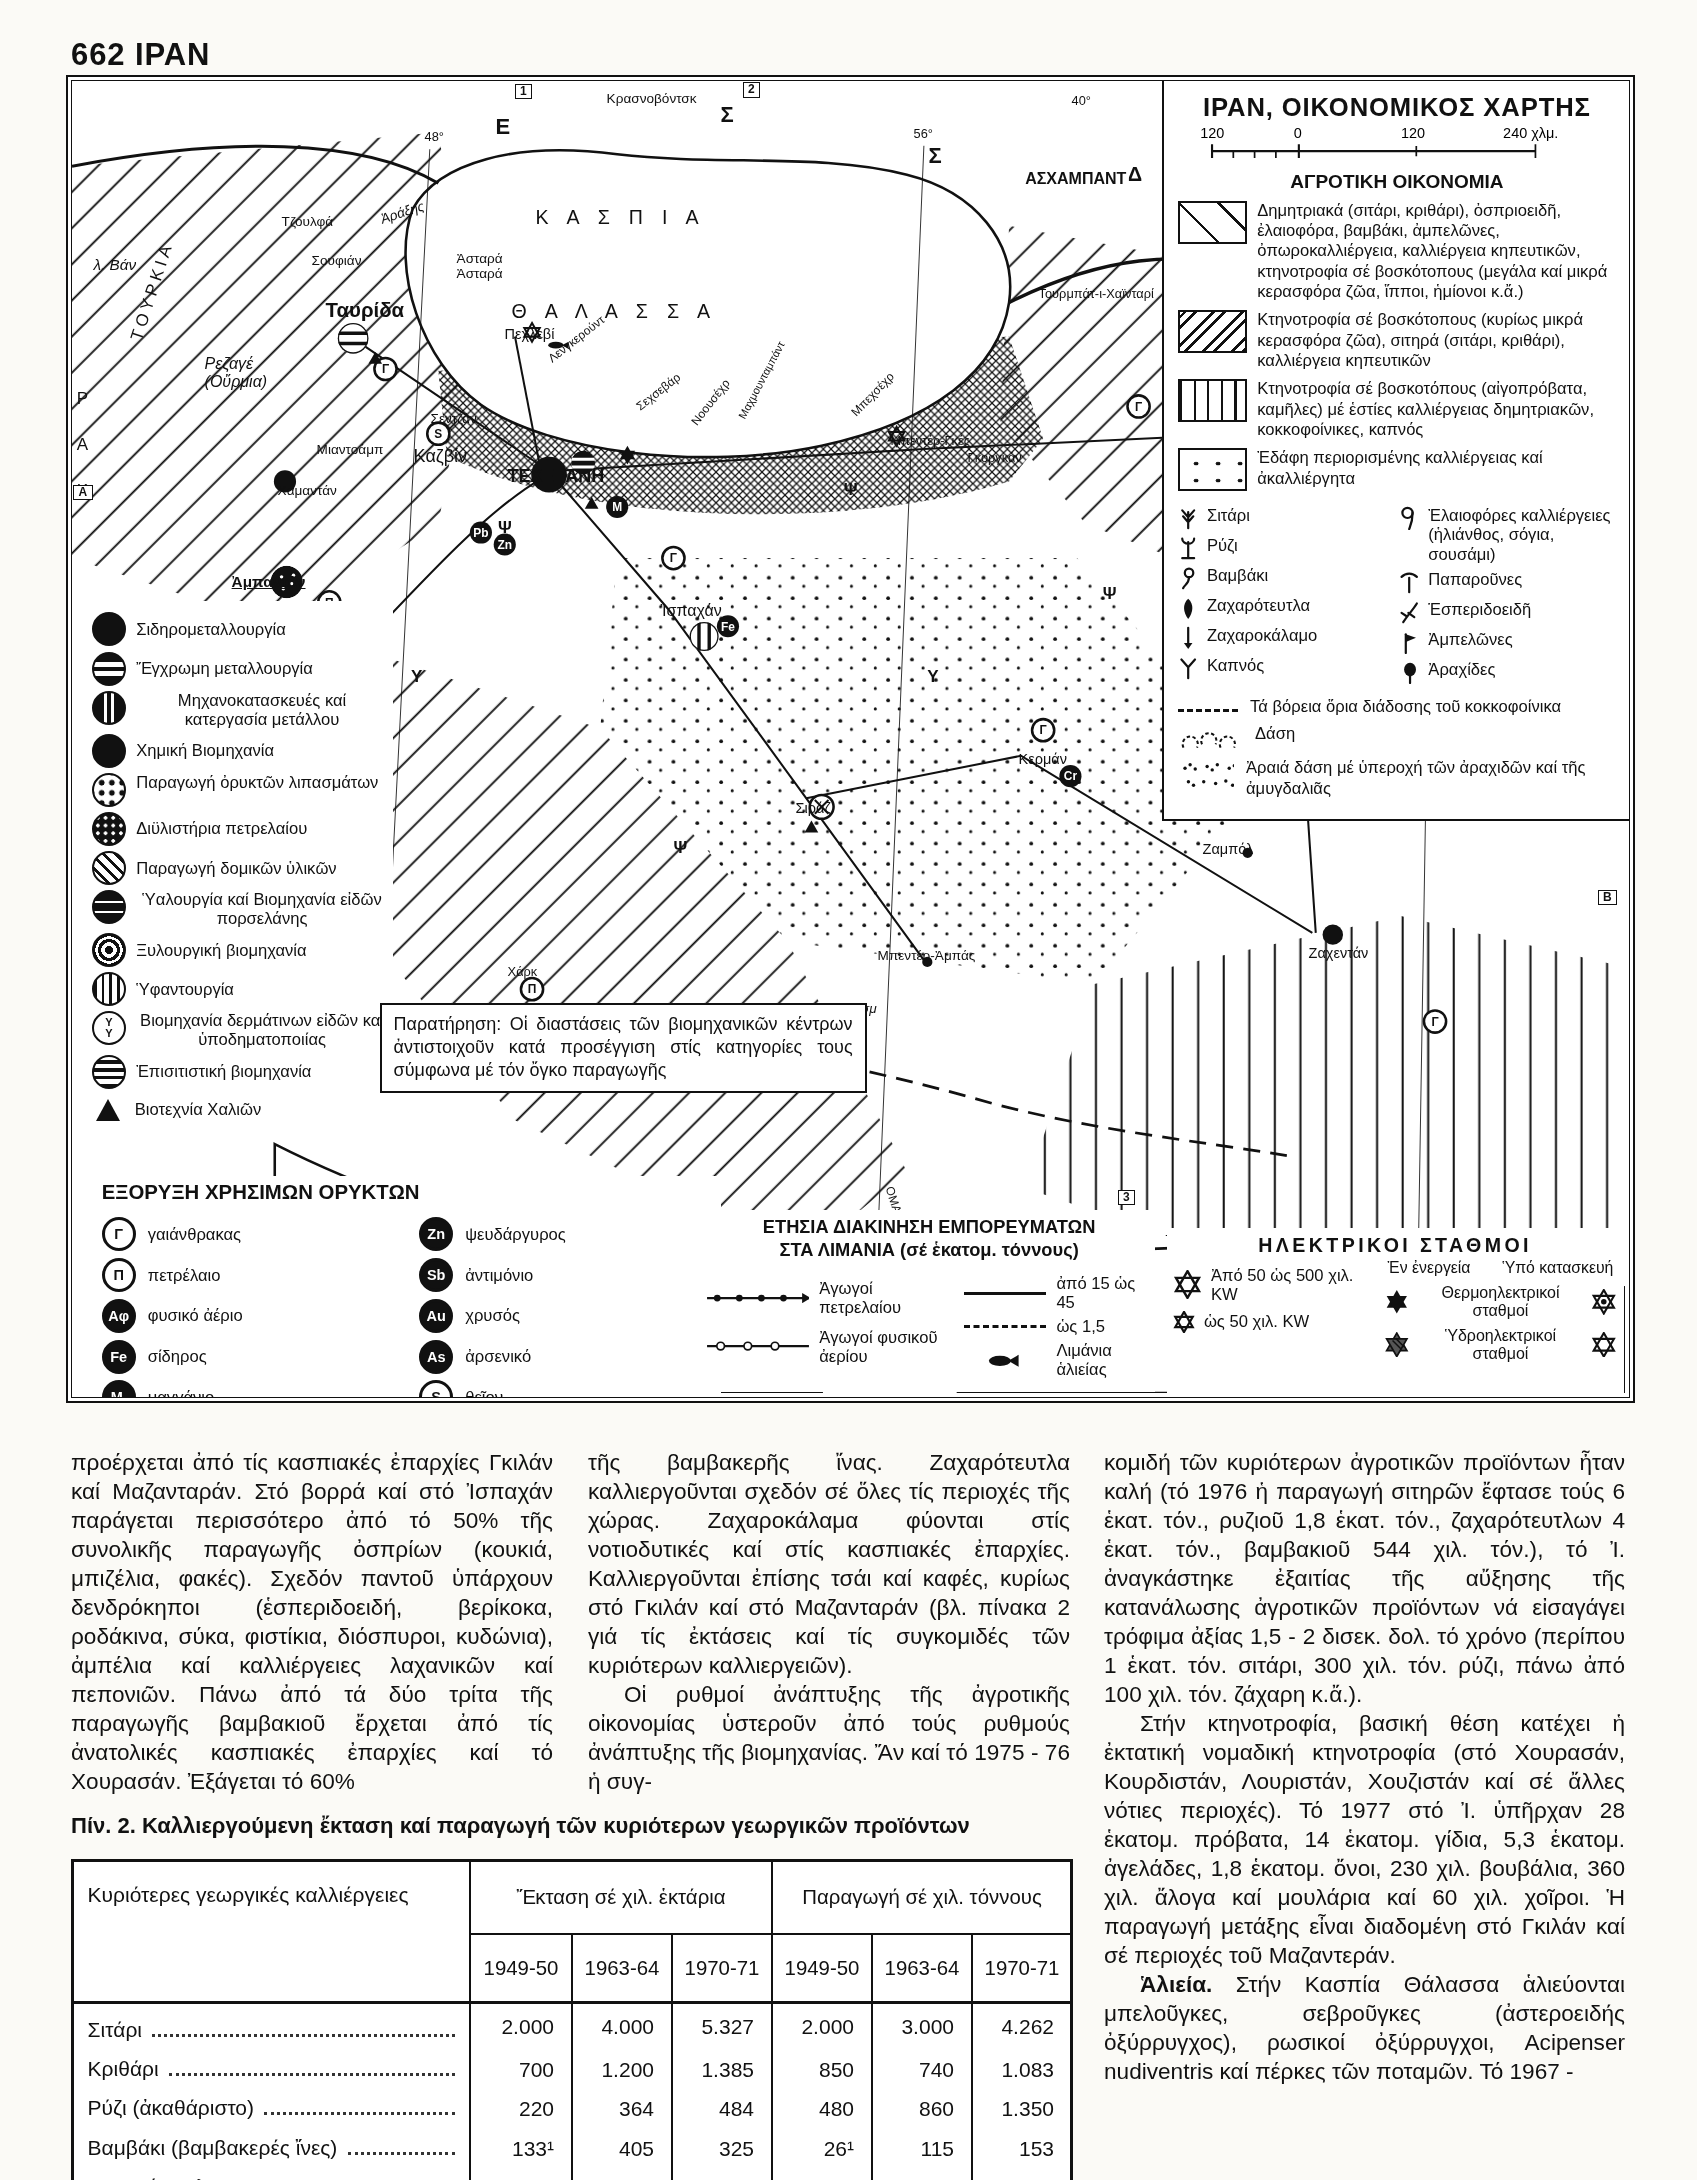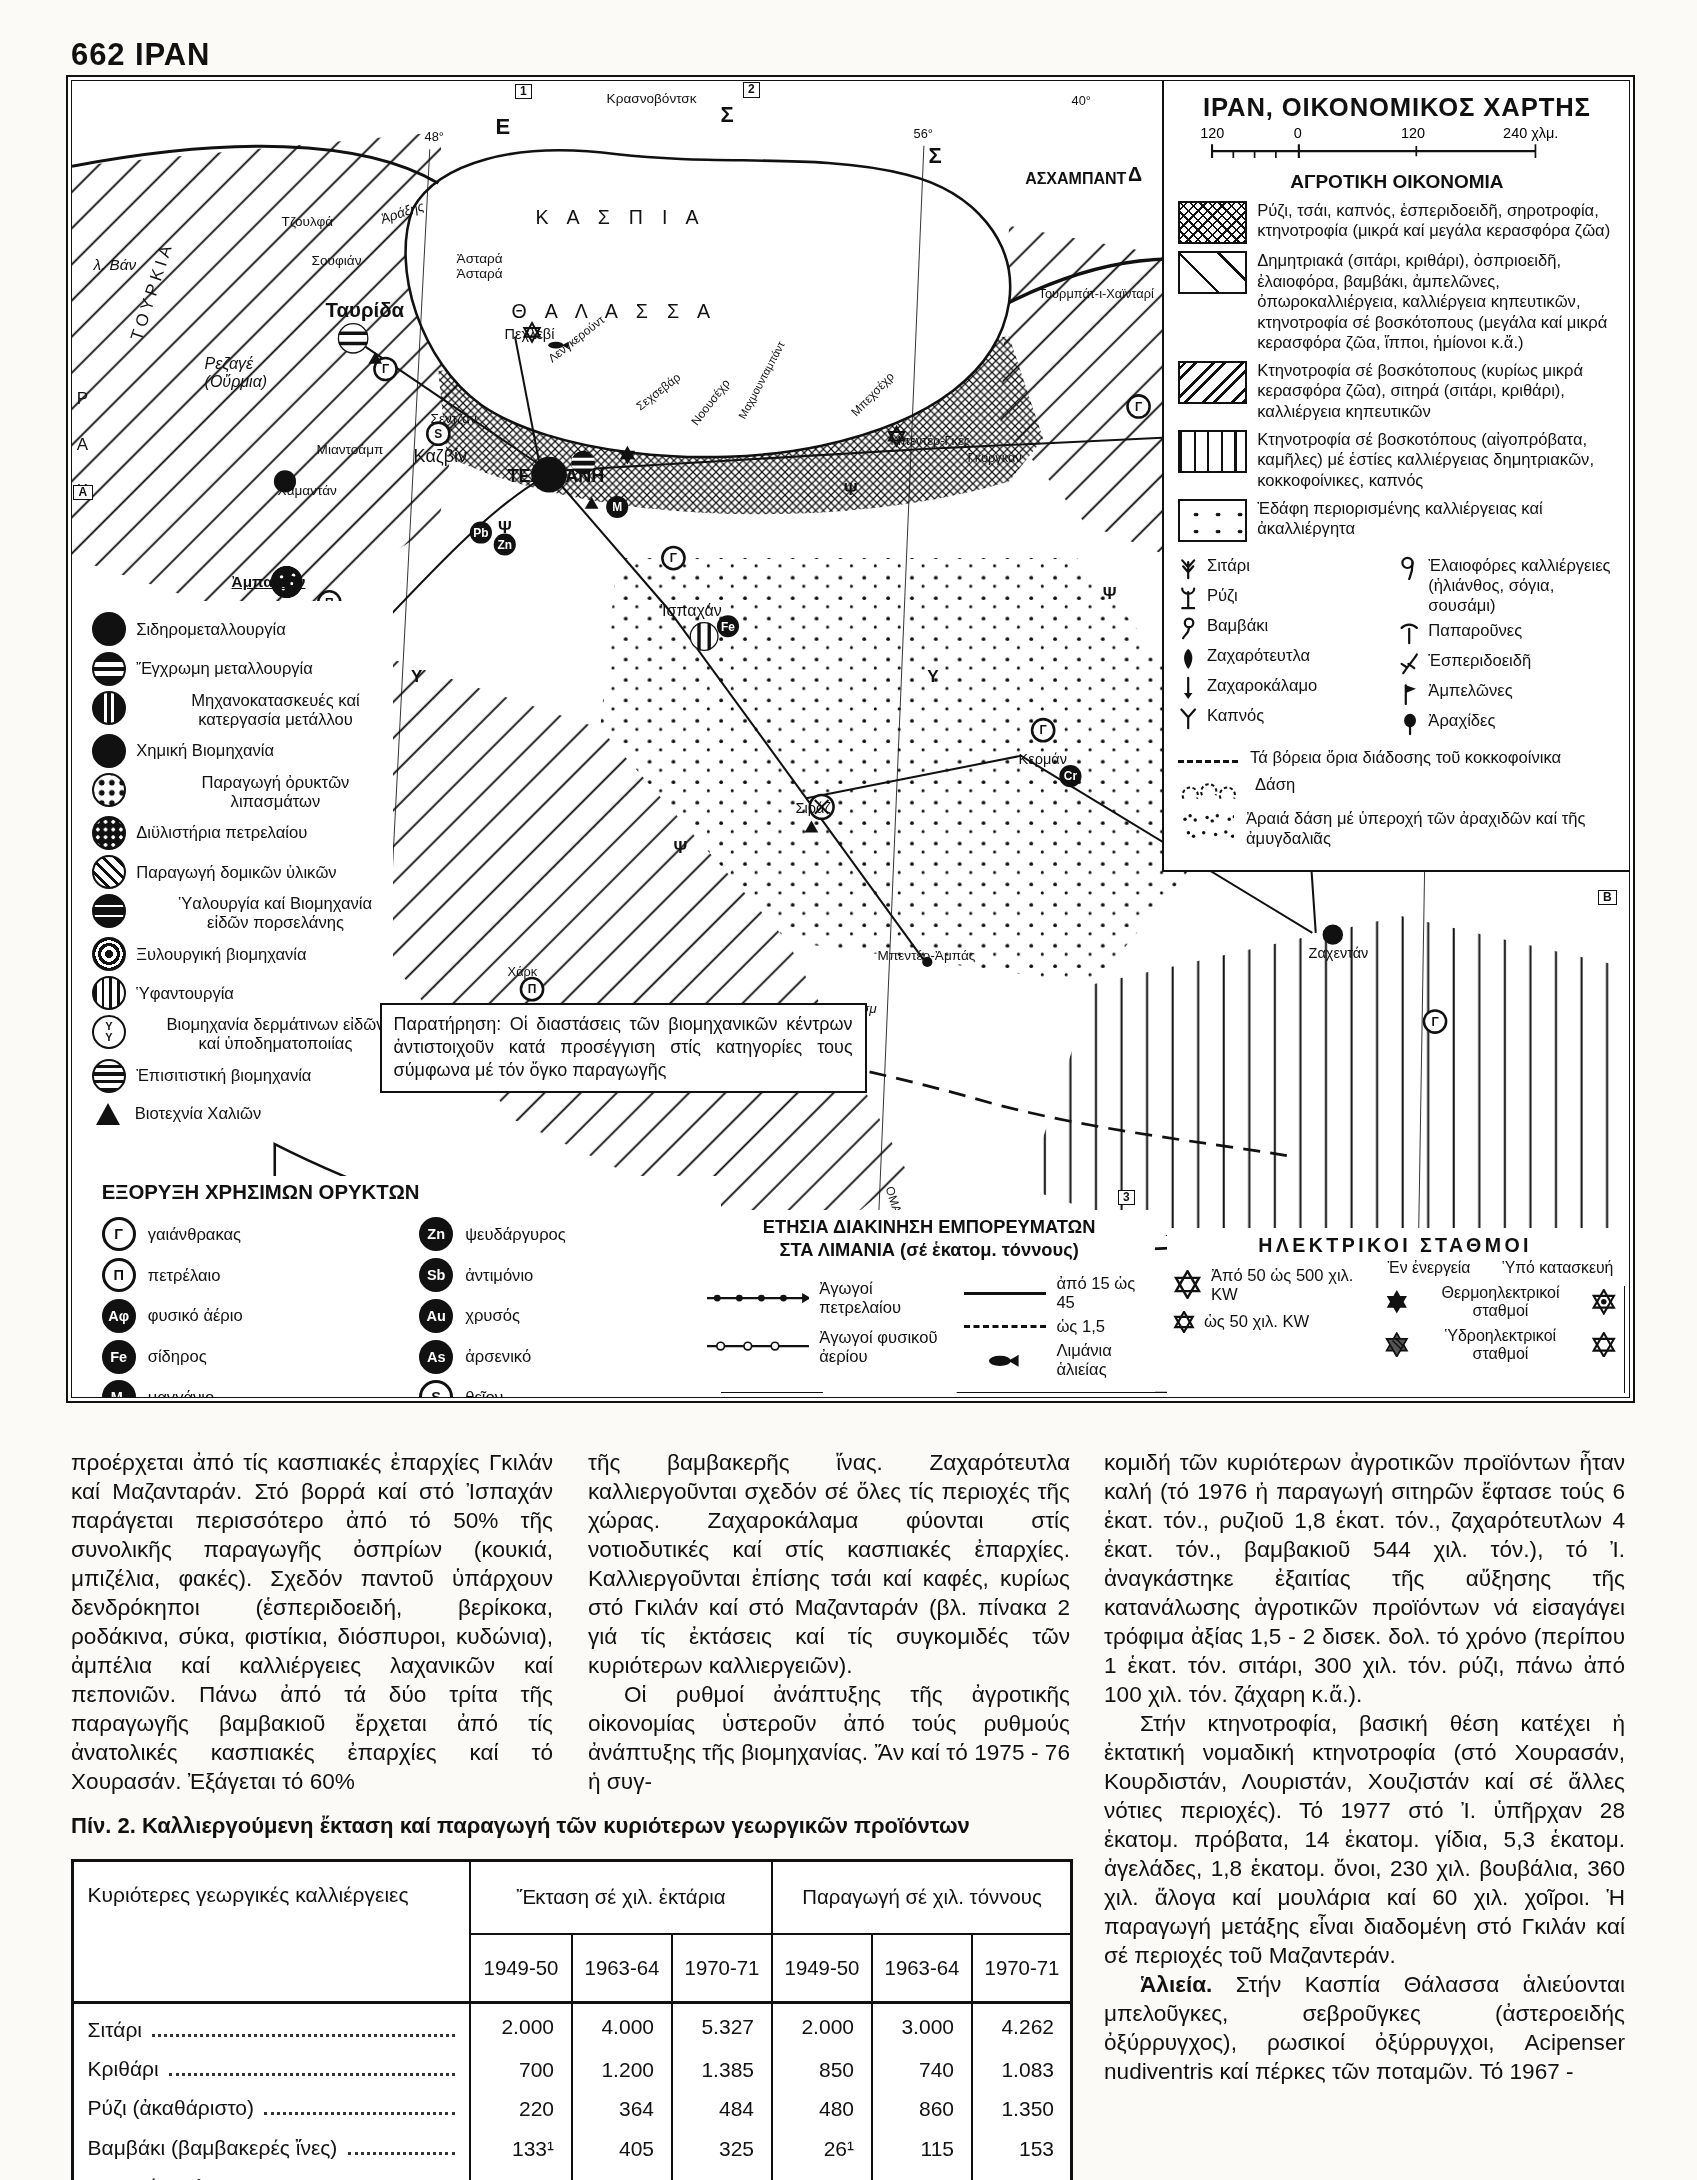--- a/index.html
+++ b/index.html
@@ -37,21 +37,21 @@
   .crow{display:flex;gap:8.5px;align-items:flex-start;margin:6px 0;}
   .cg{flex:none;width:20.4px;height:24px;}
   .cg path,.cg ellipse,.cg circle{stroke:#111;stroke-width:2.6;fill:none;stroke-linecap:round;}
   .cg .f{fill:#111;stroke:none;}
   .clbl{font-size:16.6px;line-height:19.6px;}
   .fitem{display:flex;gap:12px;align-items:flex-start;margin:6.8px 0;}
 
   .leg-ind{left:15.3px;top:520px;width:296px;padding:6.8px 5.1px;}
   .ind-h{font-size:21px;font-weight:bold;line-height:25.6px;margin-bottom:5.1px;}
   .lrow{display:flex;gap:10.2px;align-items:center;margin:5.1px 0;text-align:center;}
-  .lrow.top{align-items:flex-start;gap:37px;}
+  .lrow.top{align-items:flex-start;}
   .llbl{font-size:16.6px;line-height:19px;}
   .ic{width:34px;height:34px;border-radius:50%;flex:none;border:2.6px solid #111;box-sizing:border-box;background:#fff;}
   .ic.filled{background:#111;}
   .ic.hbars{background:linear-gradient(#111 0 28%,#fff 28% 42%,#111 42% 58%,#fff 58% 72%,#111 72%);}
   .ic.vbars{background:linear-gradient(90deg,#111 0 32%,#fff 32% 44%,#111 44% 56%,#fff 56% 68%,#111 68%);}
   .ic.dots{background-image:radial-gradient(#111 2.6px,transparent 3.1px);background-size:10.2px 10.2px;background-position:2.6px 2.6px;}
   .ic.dense{background:#111;background-image:radial-gradient(#fff 1.5px,transparent 2px);background-size:7.7px 7.7px;}
   .ic.diag{background-image:repeating-linear-gradient(45deg,#111 0 3.4px,#fff 3.4px 8.5px);}
   .ic.dashes{background:linear-gradient(#111 0 30%,#fff 30% 38%,#111 38% 62%,#fff 62% 70%,#111 70%);}
   .ic.rings{background:radial-gradient(circle at 50% 50%,#111 0 4.3px,#fff 4.3px 7.7px,#111 7.7px 11px,#fff 11px 13.6px,#111 13.6px);}
@@ -406,24 +406,20 @@
         <path d="M40,34 H420 M40,26 V42 M142,26 V42 M142,34 M40,34 M40,34" stroke="#111" stroke-width="2.5" fill="none"></path>
         <path d="M65,34 V42 M90,34 V42 M115,34 V42 M280,28 V40 M420,26 V42" stroke="#111" stroke-width="2" fill="none"></path>
         <text x="26" y="18" font-size="17">120</text>
         <text x="136" y="18" font-size="17">0</text>
         <text x="262" y="18" font-size="17">120</text>
         <text x="382" y="18" font-size="17">240 χλμ.</text>
       </svg>
       <div class="leg-sub">ΑΓΡΟΤΙΚΗ ΟΙΚΟΝΟΜΙΑ</div>
 
       <div class="zrow">
-        <span class="sw crosshatch"></span>
-        <span class="zlbl">Ρύζι, τσάι, καπνός, ἑσπεριδοειδῆ, σηροτροφία, κτηνοτροφία (μικρά καί μεγάλα κερασφόρα ζῶα)</span>
-      </div>
-      <div class="zrow">
         <span class="sw diagonal-sparse"></span>
         <span class="zlbl">Δημητριακά (σιτάρι, κριθάρι), ὀσπριοειδῆ, ἐλαιοφόρα, βαμβάκι, ἀμπελῶνες, ὀπωροκαλλιέργεια, καλλιέργεια κηπευτικῶν, κτηνοτροφία σέ βοσκότοπους (μεγάλα καί μικρά κερασφόρα ζῶα, ἵπποι, ἡμίονοι κ.ἄ.)</span>
       </div>
       <div class="zrow">
         <span class="sw diagonal-hatch"></span>
         <span class="zlbl">Κτηνοτροφία σέ βοσκότοπους (κυρίως μικρά κερασφόρα ζῶα), σιτηρά (σιτάρι, κριθάρι), καλλιέργεια κηπευτικῶν</span>
       </div>
       <div class="zrow">
         <span class="sw vertical-lines"></span>
         <span class="zlbl">Κτηνοτροφία σέ βοσκοτόπους (αἰγοπρόβατα, καμῆλες) μέ ἑστίες καλλιέργειας δημητριακῶν, κοκκοφοίνικες, καπνός</span>

